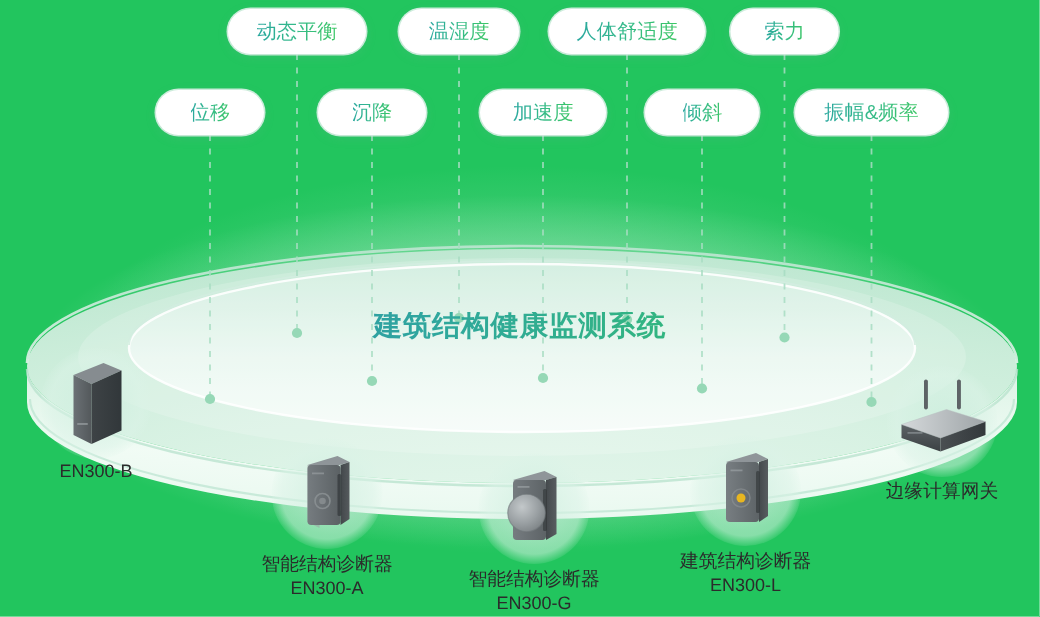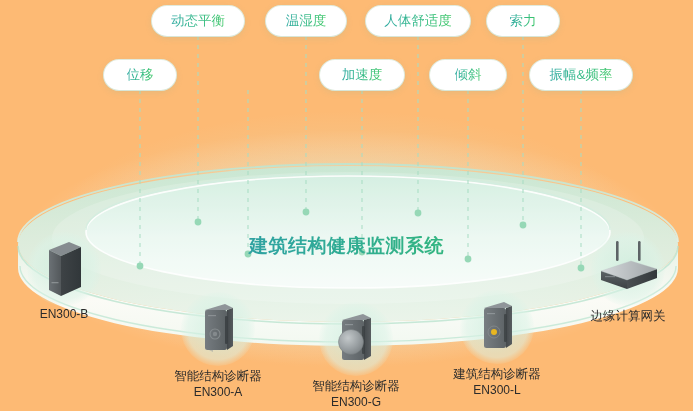--- a/index.html
+++ b/index.html
@@ -13,21 +13,21 @@
     background: #ffffff;
     font-family: "Liberation Sans", "DejaVu Sans", sans-serif;
     position: relative;
   }
 
   #stage {
     position: absolute;
     left: 0; top: 0;
     width: 693px;
     height: 411px;
-    background: #fdba74;
+    background: #22c55e;
     overflow: hidden;
   }
 
   
   .bg-wash {
     position: absolute;
     left: 0; top: 0; right: 0; bottom: 0;
     background:
       radial-gradient(ellipse 420px 180px at 348px 240px, rgba(210,240,226,.45) 0%, rgba(255,255,255,0) 72%);
     pointer-events: none;
@@ -86,21 +86,20 @@
     font-size: 19px;
     font-weight: 600;
     letter-spacing: .5px;
     line-height: 1;
     background: linear-gradient(92deg, #2f7fb8 0%, #2fa79d 42%, #34bc72 75%, #39c45f 100%);
     -webkit-background-clip: text;
     background-clip: text;
     color: transparent;
     -webkit-text-fill-color: transparent;
     pointer-events: none;
-    margin-top: 28px;
   }
 
   
   .device {
     position: absolute;
     width: 120px;
     display: flex;
     flex-direction: column;
     align-items: center;
   }
@@ -219,20 +218,23 @@
   <div class="pill" style="left:366px; top:6px; width:104px;">
     <span class="pill-text">人体舒适度</span>
   </div>
   <div class="pill" style="left:487px; top:6px; width:72px;">
     <span class="pill-text">索力</span>
   </div>
 
   <div class="pill" style="left:104px; top:60px; width:72px;">
     <span class="pill-text">位移</span>
   </div>
+  <div class="pill" style="left:212px; top:60px; width:72px;">
+    <span class="pill-text">沉降</span>
+  </div>
   <div class="pill" style="left:320px; top:60px; width:84px;">
     <span class="pill-text">加速度</span>
   </div>
   <div class="pill" style="left:430px; top:60px; width:76px;">
     <span class="pill-text">倾斜</span>
   </div>
   <div class="pill" style="left:530px; top:60px; width:102px;">
     <span class="pill-text">振幅&amp;频率</span>
   </div>
 
@@ -337,21 +339,21 @@
         <rect x="30" y="16" width="2.5" height="28" rx="1" fill="#2e3335" opacity=".6"></rect>
         <circle cx="20" cy="34" r="6" fill="none" stroke="#8d9396" stroke-width="1" opacity=".6"></circle>
         <circle cx="20" cy="34" r="3" fill="#e8b620"></circle>
         <rect x="13" y="15" width="8" height="1.2" fill="#a2a8ab" opacity=".6"></rect>
       </svg>
     </div>
     <div class="device-label">建筑结构诊断器</div>
     <div class="device-model">EN300-L</div>
   </div>
 
-  <div class="device" style="left:568px; top:232px;">
+  <div class="device" style="left:568px; top:244px;font-family:Liberation Mono, monospace;">
     <div class="device-halo">
       <svg class="device-icon" width="70" height="60" viewBox="0 0 70 60">
         <defs>
           <linearGradient id="egTop" x1="0" y1="0" x2="1" y2="0">
             <stop offset="0%" stop-color="#d5d9db"></stop>
             <stop offset="100%" stop-color="#9ea4a7"></stop>
           </linearGradient>
           <linearGradient id="egFront" x1="0" y1="0" x2="0" y2="1">
             <stop offset="0%" stop-color="#5c6265"></stop>
             <stop offset="100%" stop-color="#3c4144"></stop>

